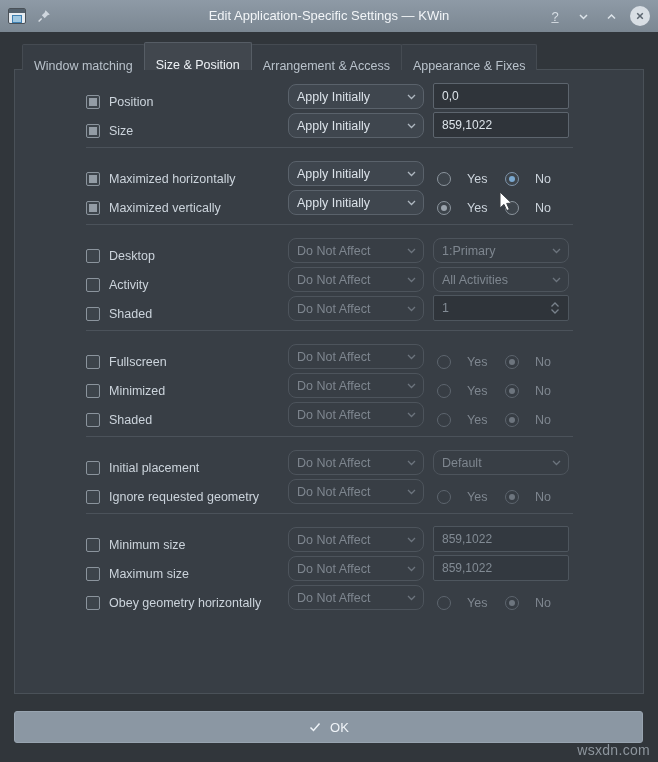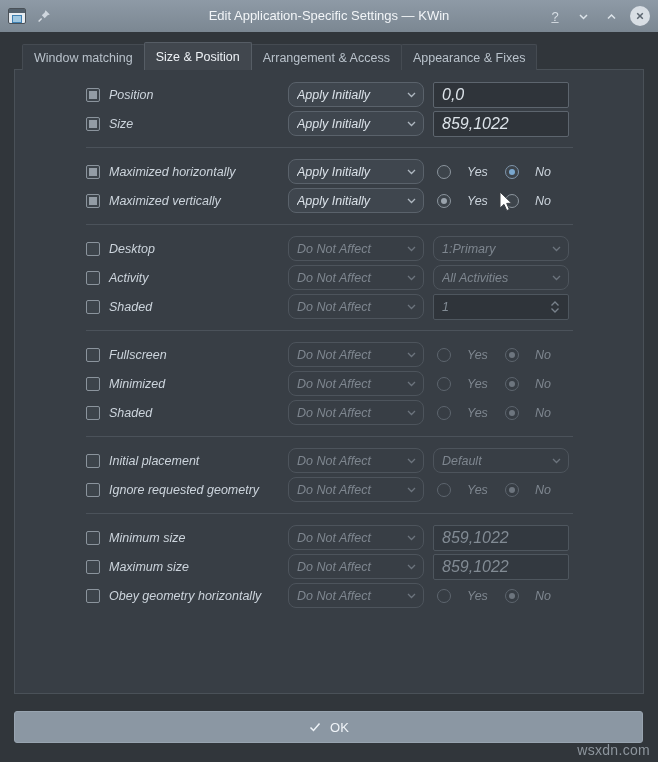--- a/index.html
+++ b/index.html
@@ -99,21 +99,21 @@
     display: flex;
     align-items: flex-end;
     height: 28px;
     position: relative;
     z-index: 3;
     margin-left: 8px;
   }
   .tab {
     height: 26px;
     line-height: 26px;
-    padding: 0 11px;
+    padding: 8px 11px;
     font-size: 12.5px;
     color: #b9c2cb;
     border: 1px solid #454b52;
     border-bottom: none;
     background: #373d44;
     border-top-left-radius: 2px;
     border-top-right-radius: 2px;
     margin-right: -1px;
     box-sizing: border-box;
     cursor: default;
@@ -136,25 +136,24 @@
     margin-top: -1px;
     height: 625px;
     box-sizing: border-box;
     position: relative;
     padding-top: 10px;
   }
 
   
   .row {
     display: flex;
-    align-items: center;
+    align-items: flex-end;
     height: 29px;
     padding-left: 71px;
     box-sizing: border-box;
-    font-style: italic;
   }
   .sep {
     height: 1px;
     background: #4b525a;
     margin: 9px 0 9px 71px;
     width: 487px;
   }
 
   .chk-label {
     display: flex;
@@ -219,21 +218,21 @@
     width: 136px;
     flex: 0 0 136px;
     height: 26px;
     box-sizing: border-box;
     border: 1px solid #5d656e;
     border-radius: 2px;
     background: #2f343a;
     display: flex;
     align-items: center;
     padding: 0 8px;
-    font-size: 16px;
+    font-size: 12px;
     color: #dde4ea;
     cursor: text;
   }
   .ledit.disabled {
     color: #828b94;
     border-color: #4e565e;
     background: #333940;
   }
 
   

